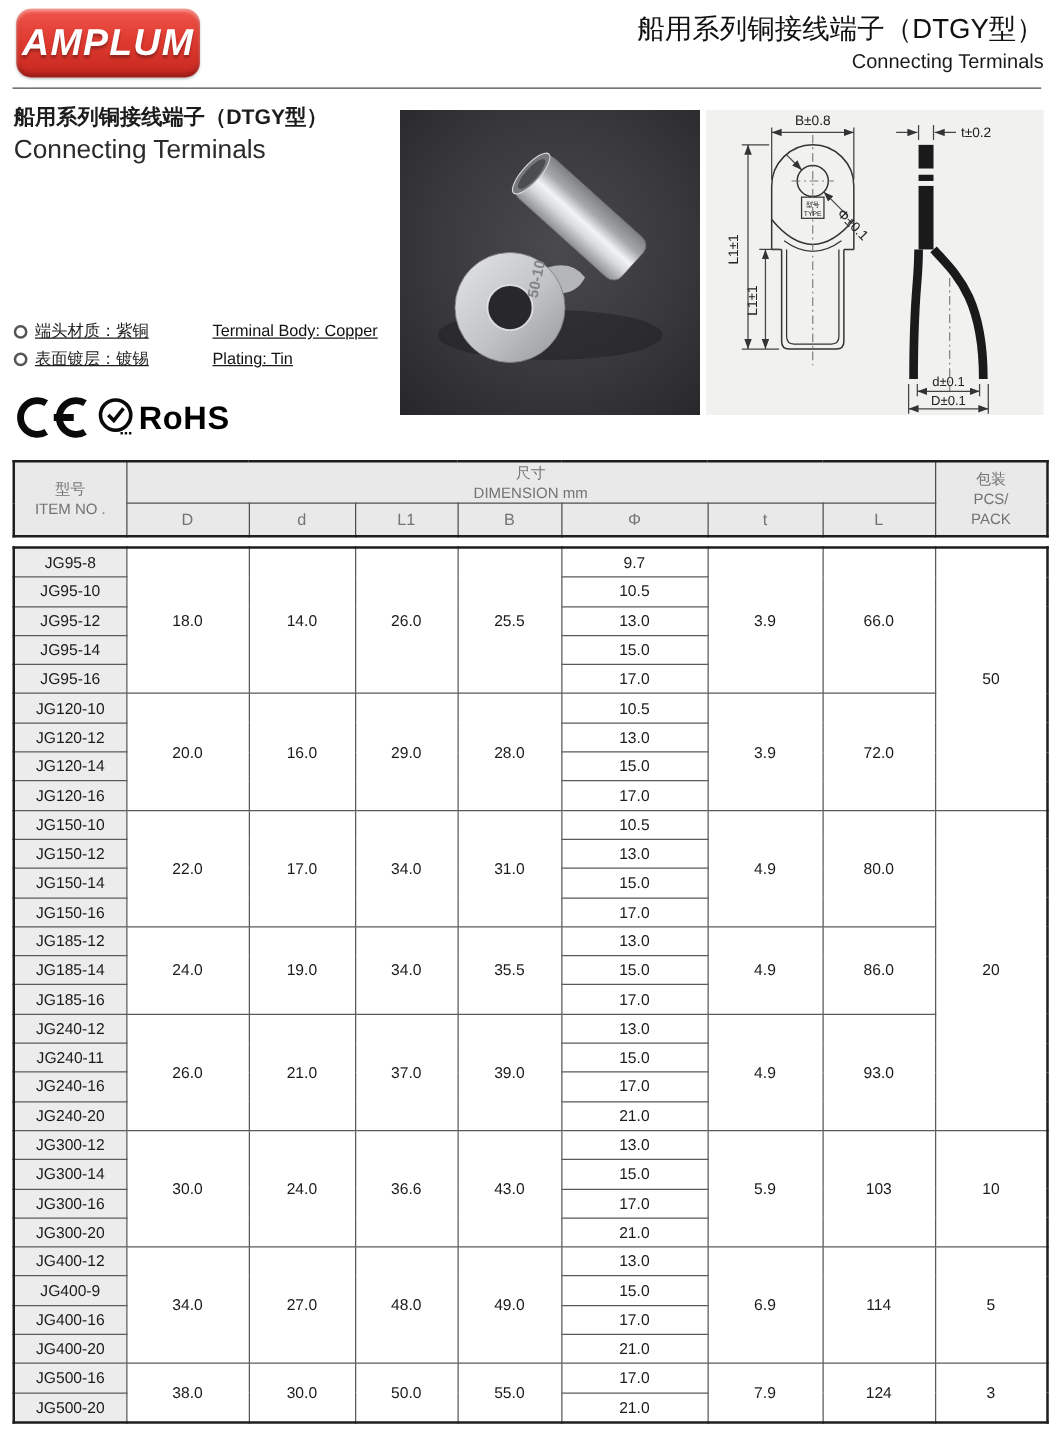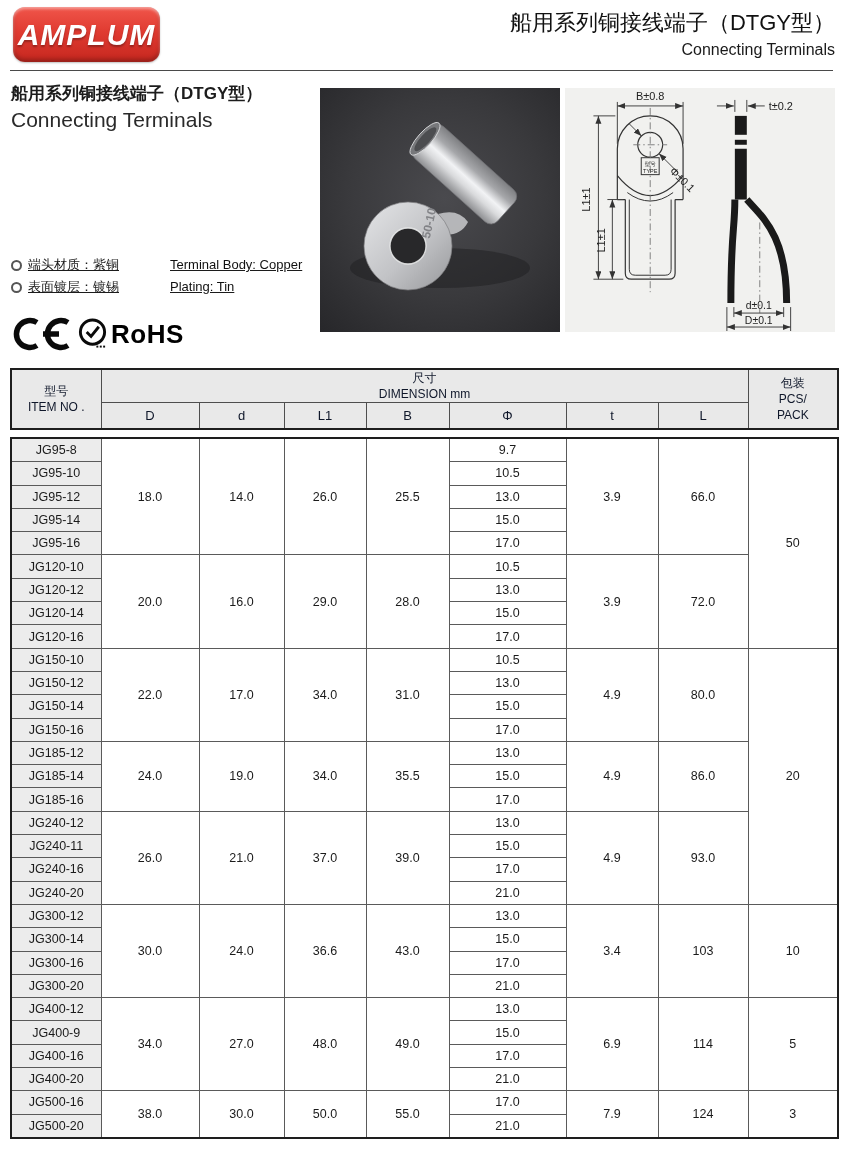--- a/index.html
+++ b/index.html
@@ -33,21 +33,21 @@
   
   .photo{position:absolute;left:320px;top:88px;width:240px;height:244px;background:#39393c;}
   
   .drawing{position:absolute;left:565px;top:88px;width:270px;height:244px;background:#f1f1ef;}
   .drawing svg text{font-family:"Liberation Sans","DejaVu Sans",sans-serif;}
 
   
   table{border-collapse:collapse;table-layout:fixed;}
   .spec-head{position:absolute;left:10px;top:368px;width:827px;border:2px solid #1e1e1e;}
   .spec-head th{border:1px solid #4e4e4e;background:#e9e9e9;font-weight:normal;
-                font-size:13px;color:#0f172a;text-align:center;padding:0;}
+                font-size:13px;color:#737373;text-align:center;padding:0;}
   .spec-head .r1{height:33px;}
   .spec-head .r2{height:26px;}
   .spec-head .two-line{font-size:12px;line-height:16px;}
   .spec-body{position:absolute;left:10px;top:437px;width:827px;border:2px solid #1e1e1e;background:#fff;}
   .spec-body td{border:1px solid #5a5a5a;font-size:12.5px;text-align:center;padding:0;
                 height:22.3px;color:#1b1b1b;}
   .spec-body td.item{background:#ececec;}
 </style>
 </head>
 <body>
@@ -373,21 +373,21 @@
           <td class="item">JG240-20</td>
           <td class="num">21.0</td>
         </tr>
         <tr>
           <td class="item">JG300-12</td>
           <td class="num" rowspan="4">30.0</td>
           <td class="num" rowspan="4">24.0</td>
           <td class="num" rowspan="4">36.6</td>
           <td class="num" rowspan="4">43.0</td>
           <td class="num">13.0</td>
-          <td class="num" rowspan="4">3.4</td>
+          <td class="num" rowspan="4">5.9</td>
           <td class="num" rowspan="4">103</td>
           <td class="num" rowspan="4">10</td>
         </tr>
         <tr>
           <td class="item">JG300-14</td>
           <td class="num">15.0</td>
         </tr>
         <tr>
           <td class="item">JG300-16</td>
           <td class="num">17.0</td>

